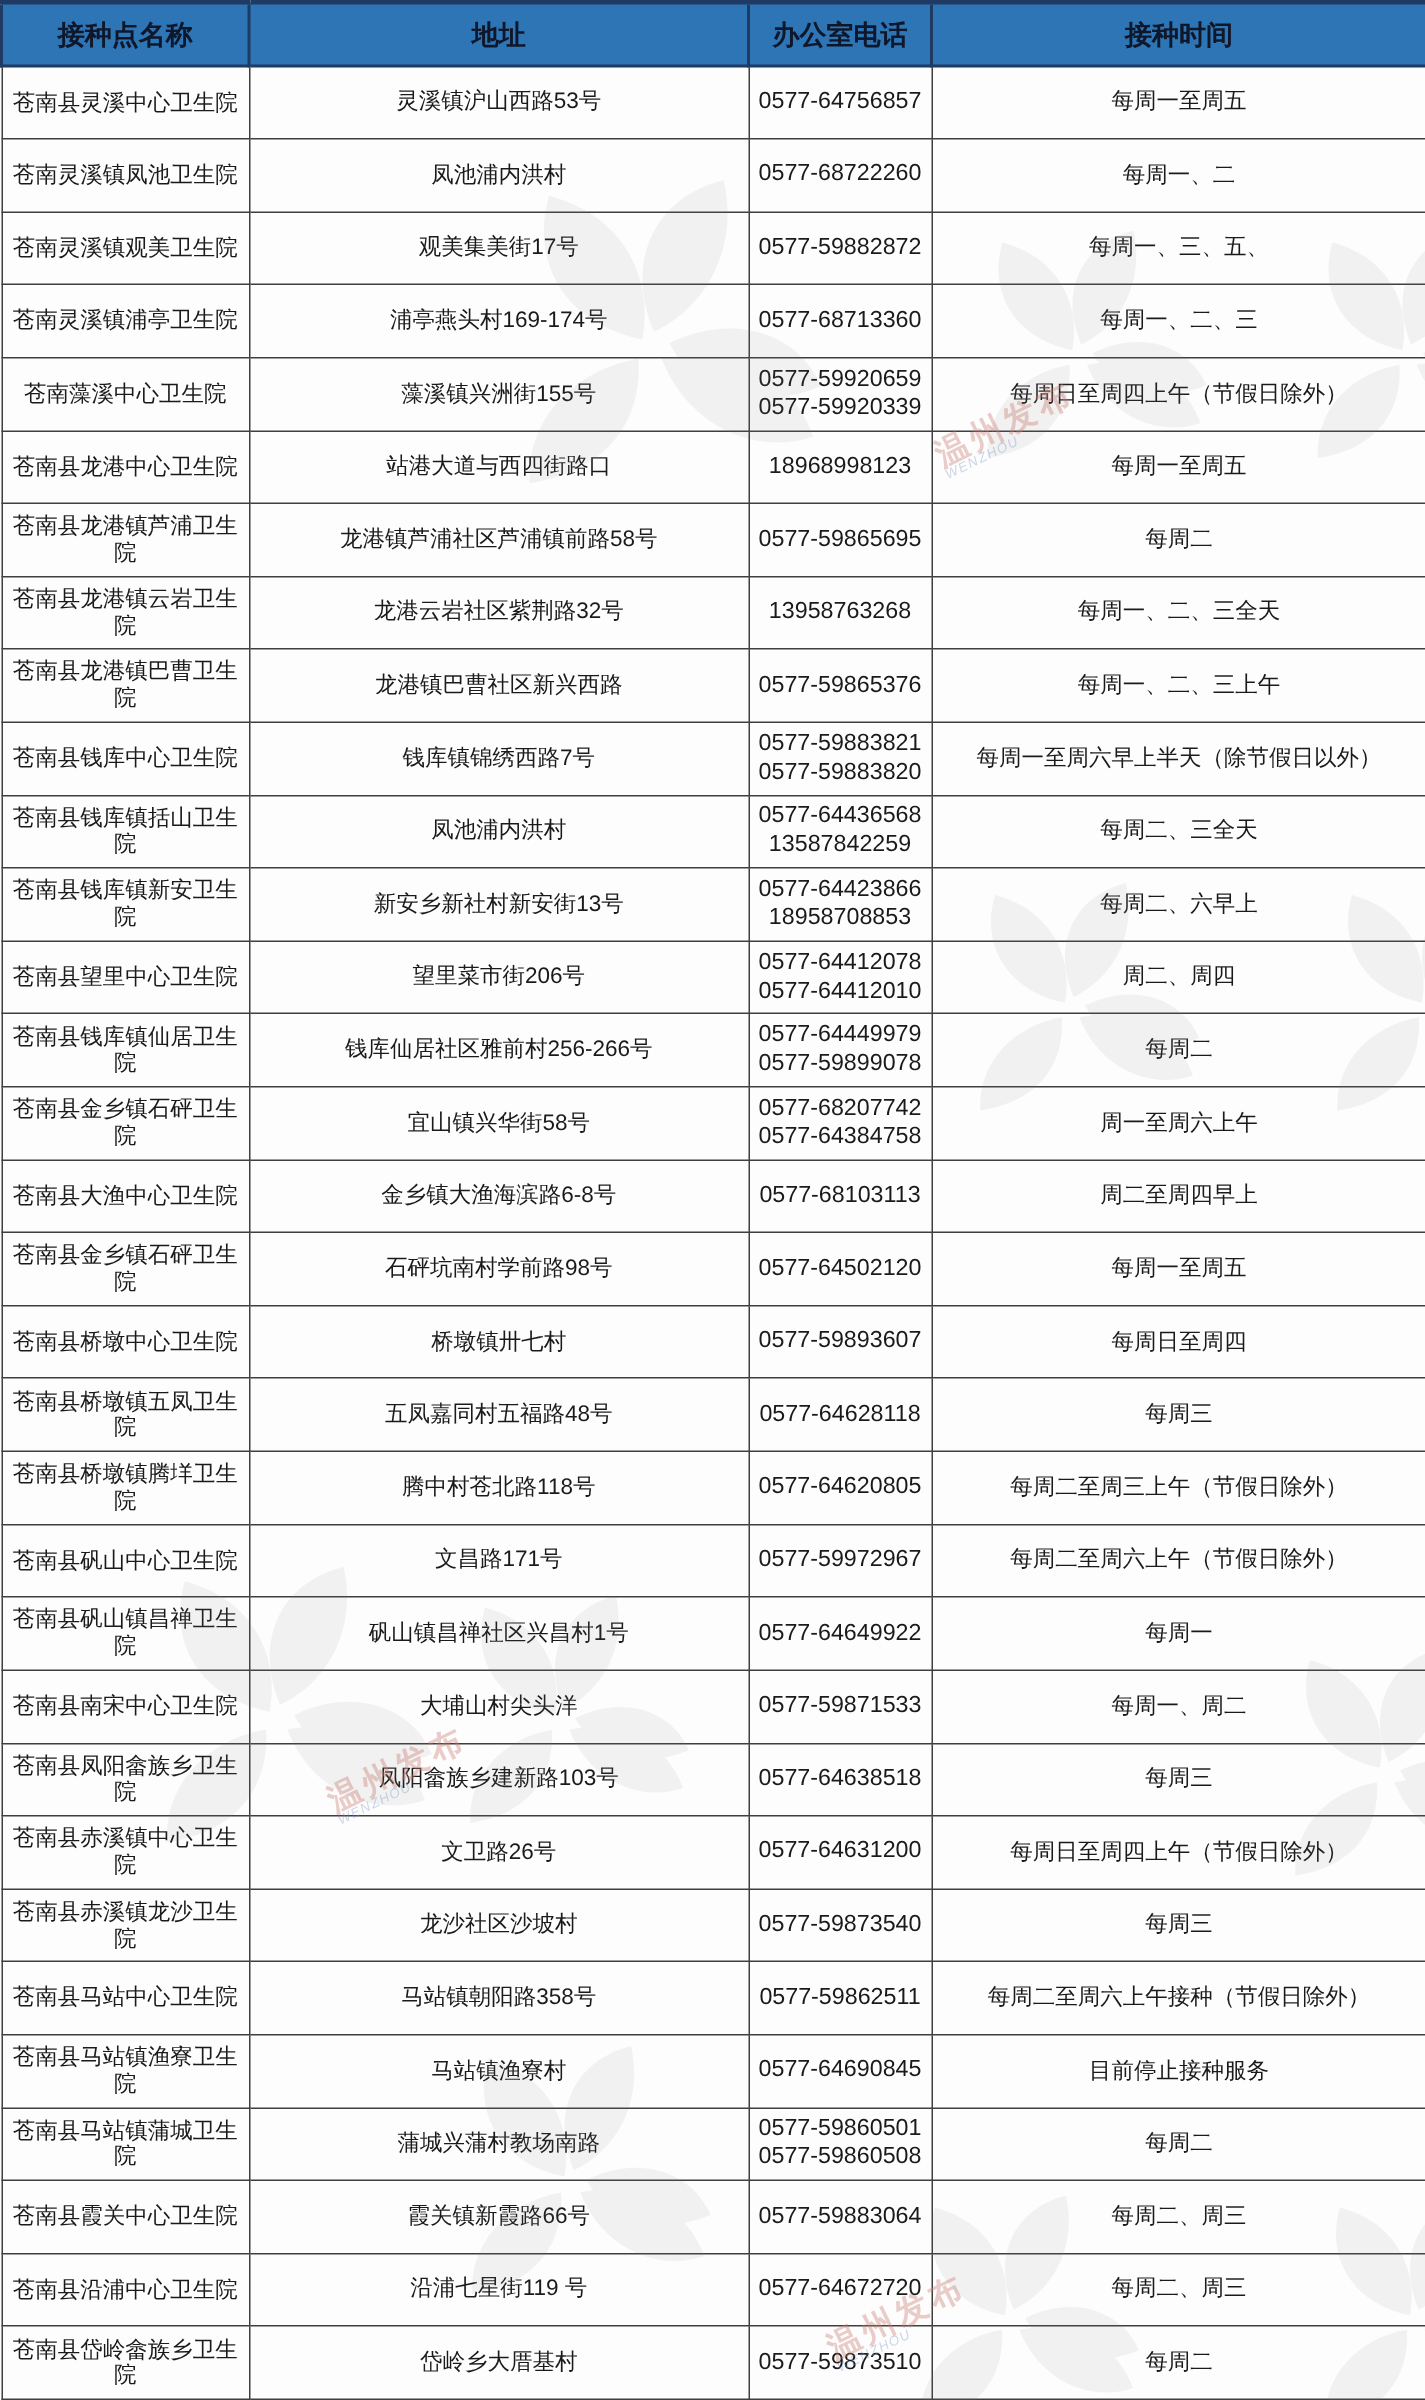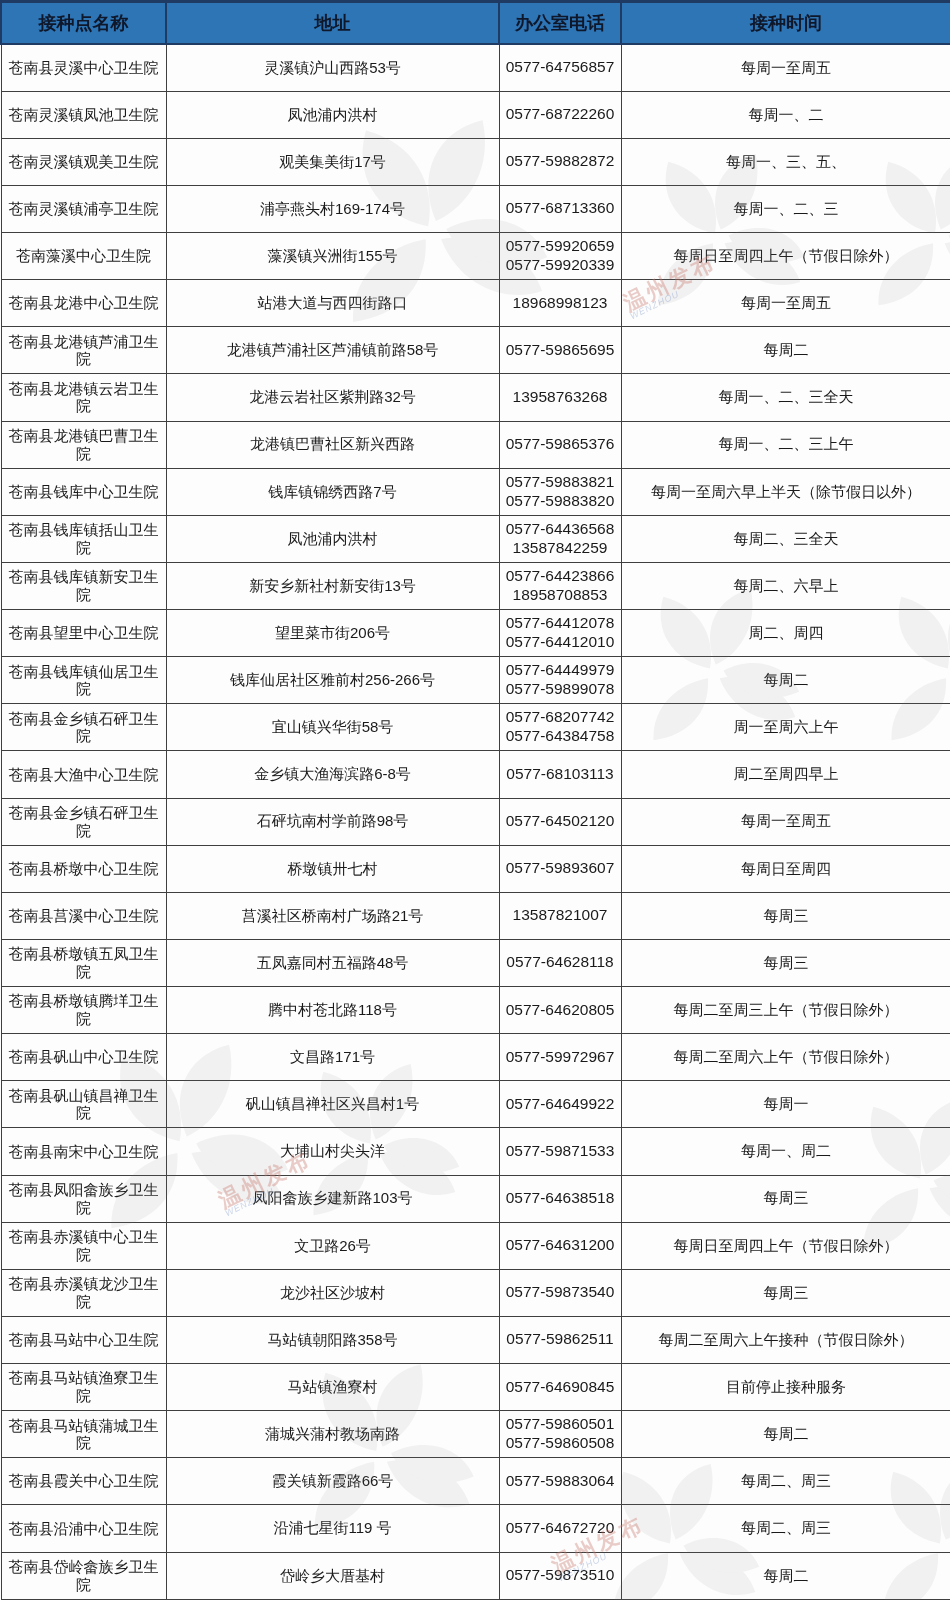--- a/index.html
+++ b/index.html
@@ -168,26 +168,20 @@
       <td class="c-phone">0577-64502120</td>
       <td class="c-time">每周一至周五</td>
     </tr>
         <tr>
       <td class="c-name">苍南县桥墩中心卫生院</td>
       <td class="c-addr">桥墩镇卅七村</td>
       <td class="c-phone">0577-59893607</td>
       <td class="c-time">每周日至周四</td>
     </tr>
         <tr>
-      <td class="c-name">苍南县莒溪中心卫生院</td>
-      <td class="c-addr">莒溪社区桥南村广场路21号</td>
-      <td class="c-phone">13587821007</td>
-      <td class="c-time">每周三</td>
-    </tr>
-        <tr>
       <td class="c-name">苍南县桥墩镇五凤卫生院</td>
       <td class="c-addr">五凤嘉同村五福路48号</td>
       <td class="c-phone">0577-64628118</td>
       <td class="c-time">每周三</td>
     </tr>
         <tr>
       <td class="c-name">苍南县桥墩镇腾垟卫生院</td>
       <td class="c-addr">腾中村苍北路118号</td>
       <td class="c-phone">0577-64620805</td>
       <td class="c-time">每周二至周三上午（节假日除外）</td>

